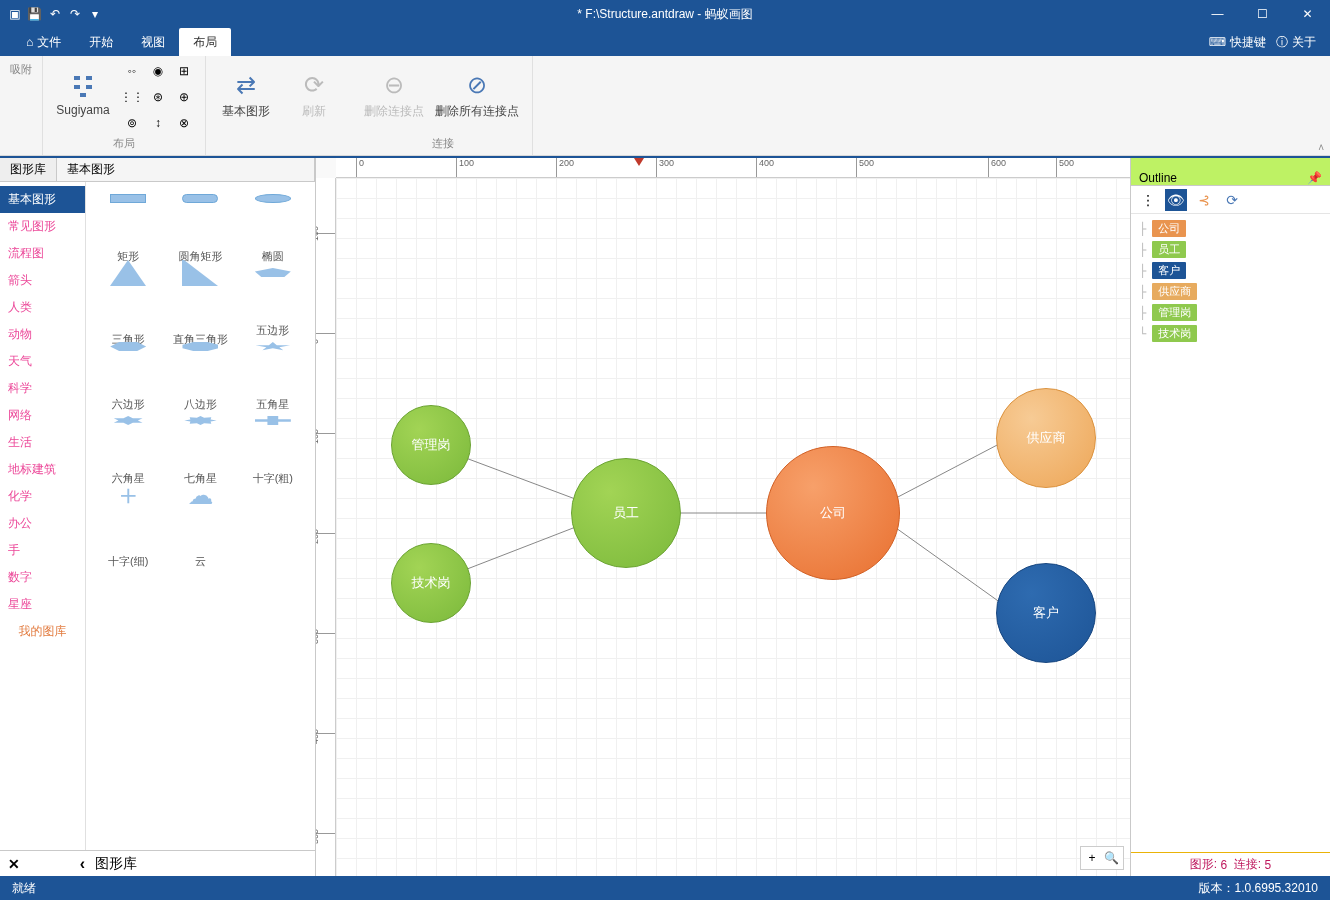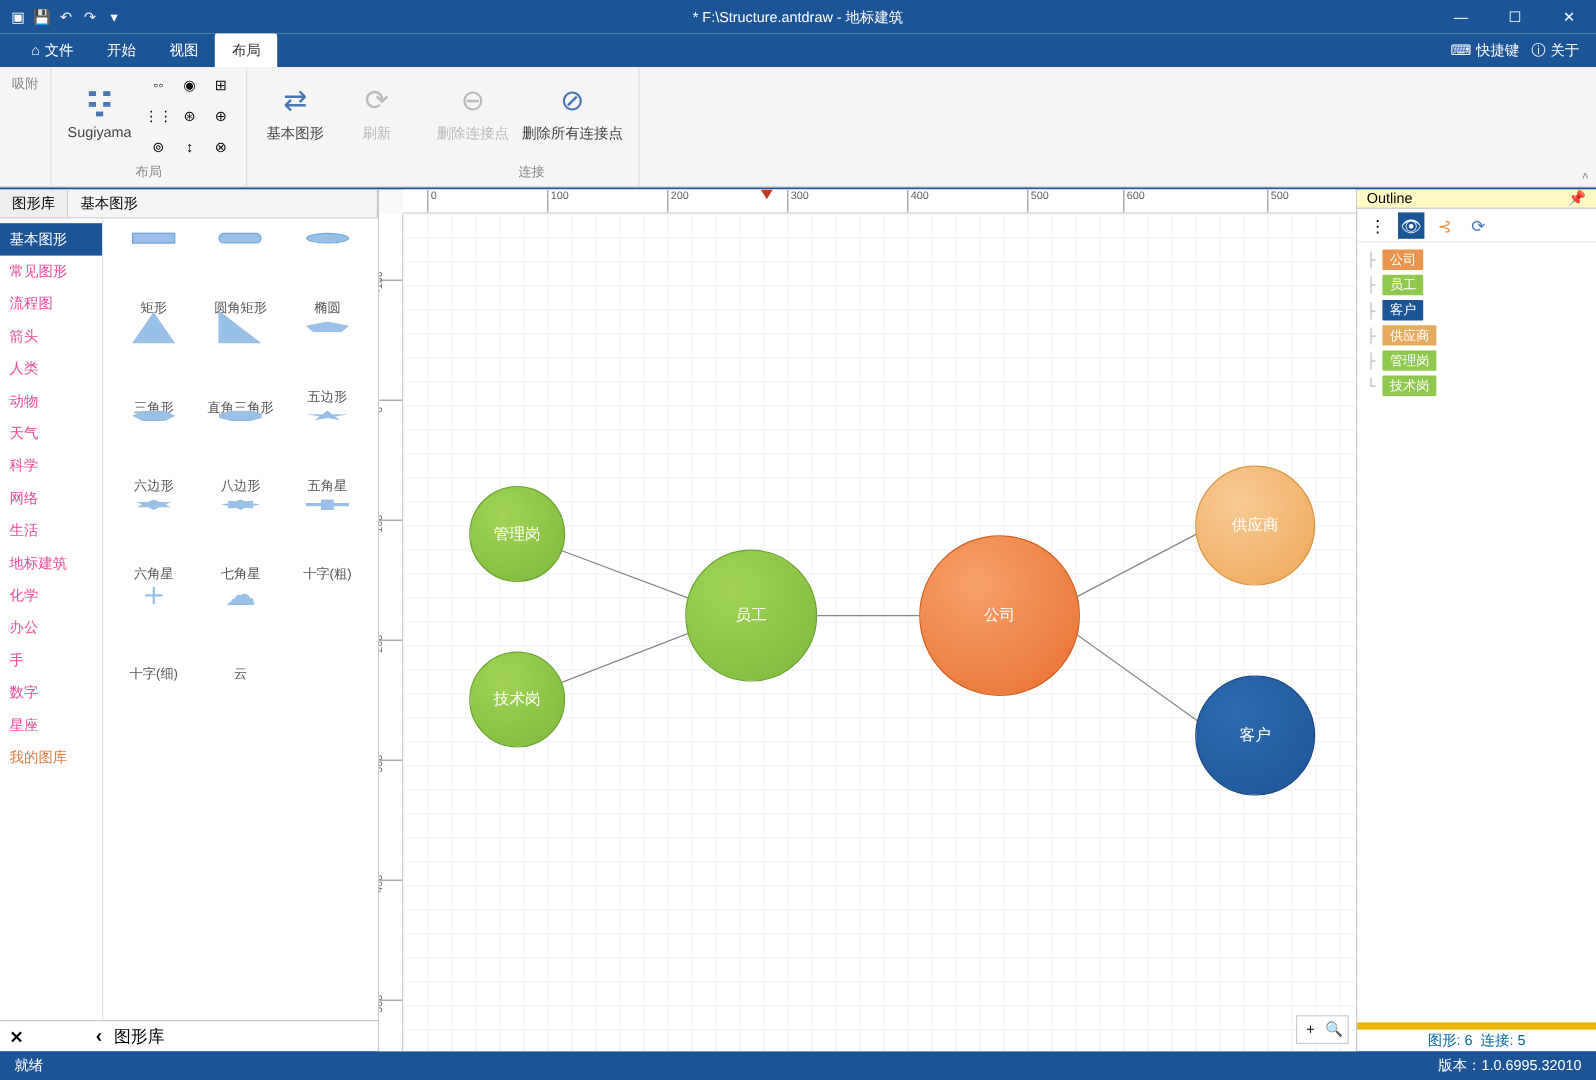--- a/index.html
+++ b/index.html
@@ -32,49 +32,49 @@
 .workspace { display: flex; height: calc(900px - 28px - 28px - 100px - 24px); border-top: 2px solid #1d5496; }
 
 .left-panel { width: 316px; display: flex; flex-direction: column; border-right: 1px solid #c9c9c9; }
 .left-panel-header { display: flex; height: 24px; border-bottom: 1px solid #c9c9c9; }
 .left-panel-header .h { padding: 0 10px; display: flex; align-items: center; background: #eee; border-right: 1px solid #c9c9c9; }
 .left-panel-header .h:last-child { flex: 1; background: #f5f5f5; }
 .left-panel-body { flex: 1; display: flex; overflow: hidden; }
 .cat-list { width: 86px; border-right: 1px solid #e0e0e0; display: flex; flex-direction: column; padding-top: 4px; }
 .cat-list div { padding: 5px 8px; cursor: pointer; color: #ec4899; }
 .cat-list div.active { background: #1d5496; color: #fff; }
-.cat-list div.special { color: #e27b3f; }
+.cat-list div.special { color: #e27b3f; text-align: center; }
 .shape-grid { flex: 1; padding: 12px 8px; display: grid; grid-template-columns: repeat(3, 1fr); grid-auto-rows: 70px; gap: 4px; align-content: start; overflow-y: auto; }
 .shape-cell { display: flex; flex-direction: column; align-items: center; gap: 6px; justify-content: center; }
 .shape-cell .sh { width: 36px; height: 26px; }
 .shape-cell .lbl { font-size: 11px; color: #555; margin-top: 40px; }
 .left-breadcrumb { height: 26px; border-top: 1px solid #c9c9c9; display: flex; align-items: center; padding: 0 8px; gap: 10px; font-size: 14px; }
 
 .canvas-area { flex: 1; display: flex; flex-direction: column; position: relative; background: #f9f9f9; }
 .hruler { height: 20px; background: #fff; border-bottom: 1px solid #ccc; position: relative; margin-left: 20px; overflow: hidden; font-size: 9px; color: #666; }
 .hruler .tick { position: absolute; top: 0; height: 100%; border-left: 1px solid #999; padding-left: 2px; }
 .canvas-row { flex: 1; display: flex; overflow: hidden; }
 .vruler { width: 20px; background: #fff; border-right: 1px solid #ccc; position: relative; overflow: hidden; font-size: 9px; color: #666; }
 .vruler .tick { position: absolute; left: 0; width: 100%; border-top: 1px solid #999; }
 .vruler .tick span { display: block; transform: rotate(-90deg) translate(-10px, -6px); transform-origin: 0 0; }
 .canvas { flex: 1; position: relative; background: #fff; background-image: linear-gradient(#f0f0f0 1px, transparent 1px), linear-gradient(90deg, #f0f0f0 1px, transparent 1px); background-size: 20px 20px; overflow: hidden; }
 .node { position: absolute; border-radius: 50%; display: flex; align-items: center; justify-content: center; color: #fff; font-size: 13px; }
 .edge-layer { position: absolute; inset: 0; pointer-events: none; }
 .canvas-tools { position: absolute; right: 6px; bottom: 6px; display: flex; gap: 2px; background: #fff; border: 1px solid #ccc; padding: 2px; }
 .canvas-tools span { width: 18px; height: 18px; display: flex; align-items: center; justify-content: center; cursor: pointer; }
 
 .right-panel { width: 200px; border-left: 1px solid #c9c9c9; display: flex; flex-direction: column; }
-.right-header { height: 16px; display: flex; align-items: flex-start; justify-content: space-between; padding: 0 8px; background: #fef9c3; border-bottom: 1px solid #c9c9c9; }
+.right-header { height: 28px; display: flex; align-items: flex-end; justify-content: space-between; padding: 0 8px; background: #bef264; border-bottom: 1px solid #c9c9c9; }
 .right-toolbar { height: 28px; display: flex; align-items: center; gap: 6px; padding: 0 6px; border-bottom: 1px solid #e5e5e5; }
 .right-toolbar .tb { width: 22px; height: 22px; display: flex; align-items: center; justify-content: center; font-size: 14px; cursor: pointer; }
 .outline-tree { padding: 6px 8px; }
 .outline-tree .row { display: flex; align-items: center; gap: 6px; margin-bottom: 4px; }
 .outline-tree .conn { color: #bbb; font-family: monospace; }
 .outline-tree .tag { padding: 1px 6px; color: #fff; font-size: 11px; border-radius: 1px; }
-.right-footer { margin-top: auto; height: 24px; border-top: 6px solid #eab308; display: flex; align-items: center; justify-content: center; font-size: 12px; color: #0369a1; }
+.right-footer { margin-top: auto; height: 24px; border-top: 1px solid #eab308; display: flex; align-items: center; justify-content: center; font-size: 12px; color: #be185d; }
 
 .statusbar { height: 24px; background: #1d5496; color: #fff; display: flex; align-items: center; padding: 0 12px; font-size: 12px; }
 .statusbar .right { margin-left: auto; }
 
 
 .sh-rect { background: #99c1e7; border: 1px solid #6fa8d8; }
 .sh-rrect { background: #99c1e7; border: 1px solid #6fa8d8; border-radius: 6px; }
 .sh-ellipse { background: #99c1e7; border: 1px solid #6fa8d8; border-radius: 50%; }
 .sh-tri { width: 0; height: 0; border-left: 18px solid transparent; border-right: 18px solid transparent; border-bottom: 26px solid #99c1e7; background: none !important; }
 .sh-rtri { width: 0; height: 0; border-right: 34px solid transparent; border-bottom: 26px solid #99c1e7; background: none !important; }
@@ -94,21 +94,21 @@
 <body>
 
 <div class="titlebar">
   <div class="titlebar-left">
     <span class="qat">▣</span>
     <span class="qat" style="color:#d58ad5">💾</span>
     <span class="qat">↶</span>
     <span class="qat">↷</span>
     <span class="qat">▾</span>
   </div>
-  <div class="titlebar-title">* F:\Structure.antdraw - 地标建筑</div>
+  <div class="titlebar-title">* F:\Structure.antdraw - 蚂蚁画图</div>
   <div class="titlebar-right">
     <div class="wc">—</div>
     <div class="wc">☐</div>
     <div class="wc">✕</div>
   </div>
 </div>
 
 <div class="menubar">
   <div class="tab">
     <span>⌂</span>
@@ -293,21 +293,21 @@
   </div>
 
   <div class="canvas-area">
     <div class="hruler" id="hruler">
         <div class="tick" style="left: 20px;">0</div>
         <div class="tick" style="left: 120px;">100</div>
         <div class="tick" style="left: 220px;">200</div>
         <div class="tick" style="left: 320px;">300</div>
         <div class="tick" style="left: 420px;">400</div>
         <div class="tick" style="left: 520px;">500</div>
-        <div class="tick" style="left: 600px;">600</div>
+        <div class="tick" style="left: 652px;">600</div>
         <div class="tick" style="left: 720px;">500</div>
         <div style="position: absolute; top: 0px; left: 303px; width: 0px; height: 0px; border-left: 5px solid transparent; border-right: 5px solid transparent; border-top: 8px solid rgb(192, 57, 43); transform: translateX(-5px);"></div>
       </div>
     <div class="canvas-row">
       <div class="vruler" id="vruler">
           <div class="tick" style="top: 55px;">
             <span>-100</span>
           </div>
           <div class="tick" style="top: 155px;">
             <span>0</span>

